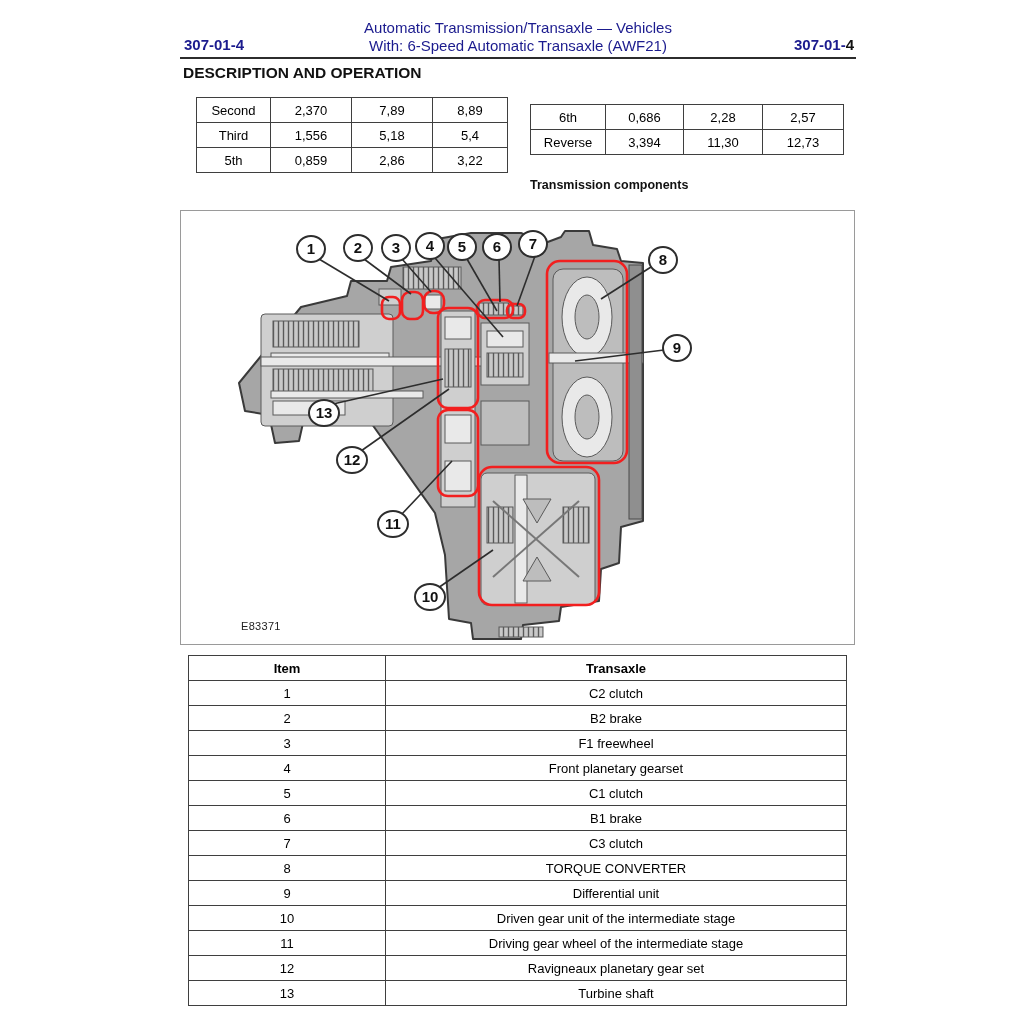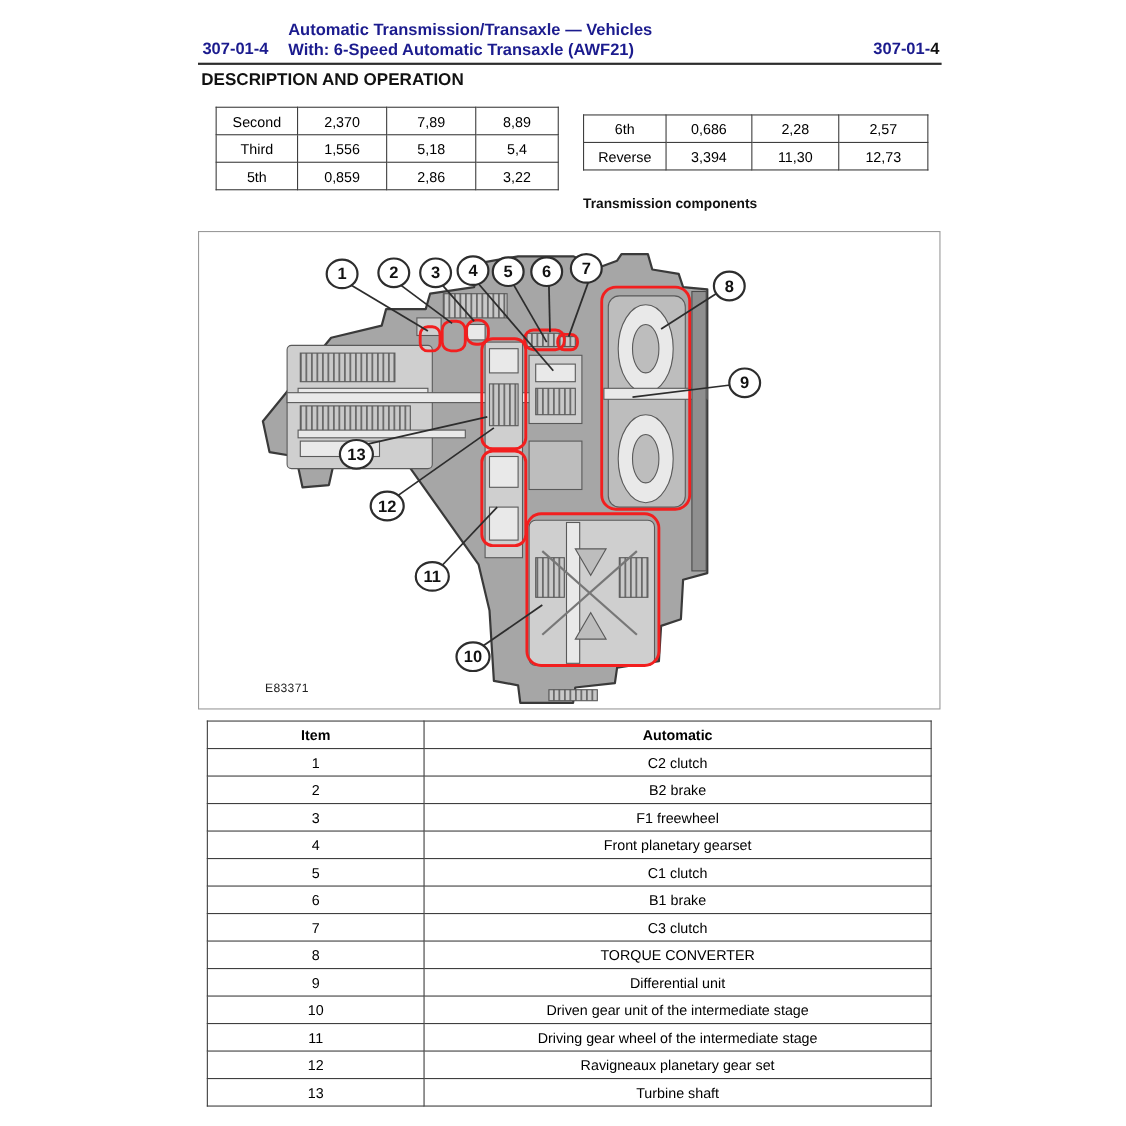--- a/index.html
+++ b/index.html
@@ -9,22 +9,22 @@
   html,body{margin:0;padding:0;background:#ffffff;}
   .page{
     position:relative;width:1024px;height:1024px;background:#fff;
     font-family:"Liberation Sans",sans-serif;color:#000;overflow:hidden;
   }
   .hdr-num{position:absolute;top:36px;font-size:15px;font-weight:bold;color:var(--accent-blue);}
   .hdr-num.left{left:184px;}
   .hdr-num.right{right:170px;text-align:right;}
   .hdr-num .black{color:#111;}
   .doc-title{
-    position:absolute;left:262px;top:19px;width:512px;text-align:left;
-    font-size:15px;font-weight:bold;line-height:17.5px;color:var(--accent-blue);
+    position:absolute;left:262px;top:19px;width:512px;text-align:center;
+    font-size:15px;font-weight:normal;line-height:17.5px;color:var(--accent-blue);
   }
   .rule{position:absolute;left:180px;top:57px;width:676px;height:2px;background:#2c2c2c;}
   .section-heading{position:absolute;left:183px;top:64px;font-size:15.5px;font-weight:bold;color:#111;}
   table.grid{border-collapse:collapse;position:absolute;table-layout:fixed;}
   table.grid th,table.grid td{
     border:1px solid #3f3f3f;text-align:center;vertical-align:middle;
     font-size:13px;height:24px;padding:0 4px;overflow:hidden;white-space:nowrap;
   }
   table.grid th{font-weight:bold;}
   #gear-table-left{left:196px;top:97px;}
@@ -267,21 +267,21 @@
   </div>
 
   <table class="grid" id="component-table">
     <colgroup>
         <col style="width:197px">
         <col style="width:461px">
       </colgroup>
     <thead>
       <tr>
         <th>Item</th>
-        <th>Automatic</th>
+        <th>Transaxle</th>
       </tr>
     </thead>
     <tbody>
         <tr>
           <td>1</td>
           <td>C2 clutch</td>
         </tr>
         <tr>
           <td>2</td>
           <td>B2 brake</td>

